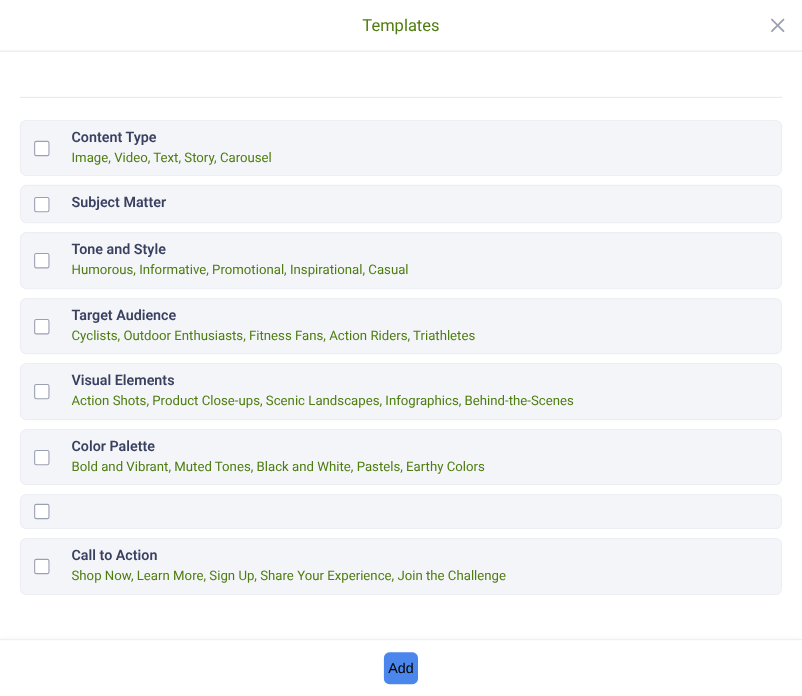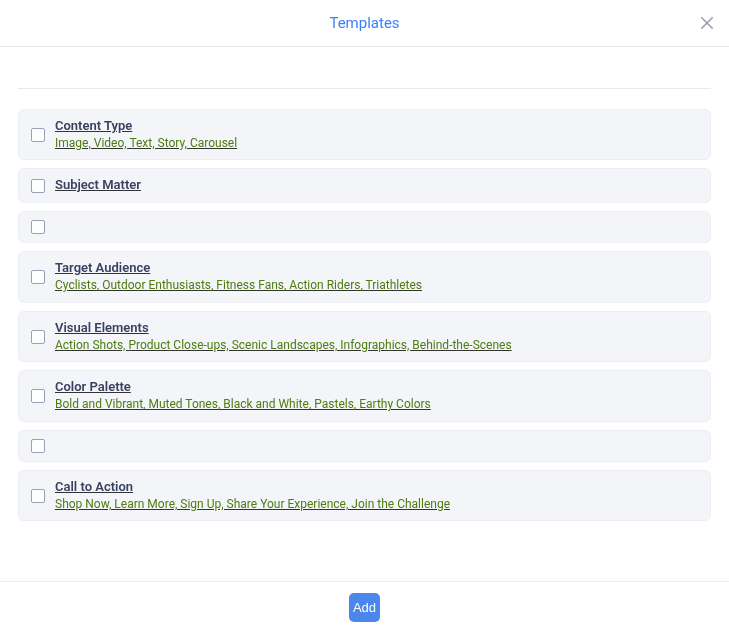--- a/index.html
+++ b/index.html
@@ -23,21 +23,21 @@
   .header {
     position: relative;
     height: 47px;
     border-bottom: 1px solid #e6e7ec;
     display: flex;
     align-items: center;
     justify-content: center;
   }
   .header-title {
     font-size: 15px;
-    color: #3b82f6;
+    color: #4d7c0f;
     font-weight: 400;
   }
   .close-btn {
     position: absolute;
     right: 8px;
     top: 50%;
     transform: translateY(-50%);
     width: 28px;
     height: 28px;
     display: flex;
@@ -63,23 +63,22 @@
     flex-direction: column;
     gap: 8px;
   }
   .item {
     background: #f4f5f9;
     border: 1px solid #edeef3;
     border-radius: 6px;
     padding: 8px 12px;
     display: flex;
     align-items: center;
-    gap: 10px;
+    gap: 20px;
     cursor: pointer;
-    text-decoration: underline;
   }
   .checkbox {
     width: 14px;
     height: 14px;
     border: 1.5px solid #9aa0b4;
     border-radius: 2px;
     background: #fff;
     flex-shrink: 0;
   }
   .item-text {
@@ -103,21 +102,21 @@
     height: 52px;
     border-top: 1px solid #eceef2;
     box-shadow: 0 -1px 4px rgba(0,0,0,0.03);
     display: flex;
     align-items: center;
     justify-content: center;
     background: #fff;
   }
   .add-btn {
     background: #4a86ec;
-    color: #ffffff;
+    color: #000000;
     border: none;
     border-radius: 5px;
     padding: 7px 4px;
     font-size: 13px;
     cursor: pointer;
   }
 </style>
 </head>
 <body>
 
@@ -144,20 +143,24 @@
           </div>
         </div>
         <div class="item">
           <div class="checkbox"></div>
           <div class="item-text">
             <div class="item-title">Subject Matter</div>
           </div>
         </div>
         <div class="item">
           <div class="checkbox"></div>
+          <div class="item-text">
+            <div class="item-title">Tone and Style</div>
+            <div class="item-desc">Humorous, Informative, Promotional, Inspirational, Casual</div>
+          </div>
         </div>
         <div class="item">
           <div class="checkbox"></div>
           <div class="item-text">
             <div class="item-title">Target Audience</div>
             <div class="item-desc">Cyclists, Outdoor Enthusiasts, Fitness Fans, Action Riders, Triathletes</div>
           </div>
         </div>
         <div class="item">
           <div class="checkbox"></div>

